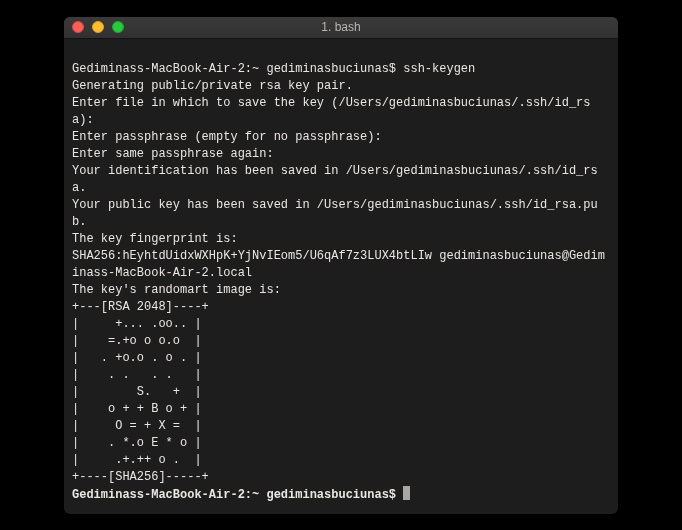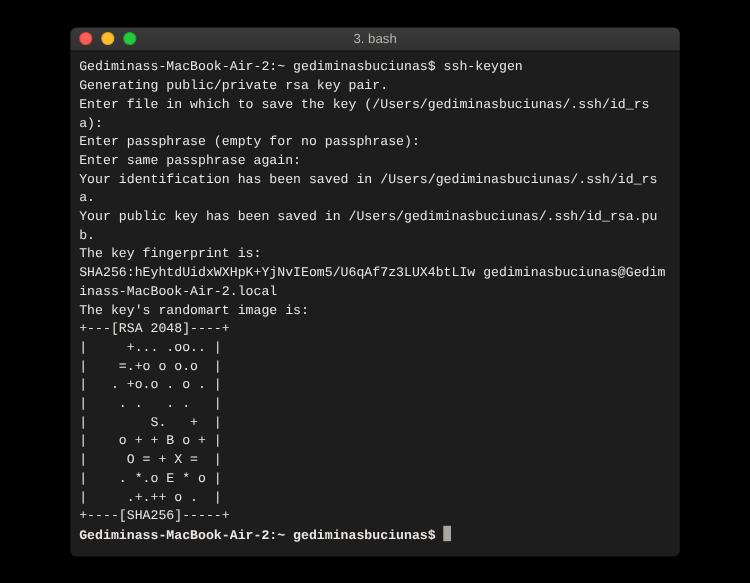--- a/index.html
+++ b/index.html
@@ -35,21 +35,21 @@
     .btn.max   { background: #27c93f; border: 1px solid #1aab29; }
     .title {
       position: absolute;
       left: 0; right: 0;
       text-align: center;
       color: #b9b5b1;
       font-size: 12px;
       font-family: -apple-system, "Helvetica Neue", sans-serif;
     }
     .term {
-      padding: 6px 8px 10px 8px;
+      padding: 22px 8px 10px 8px;
       color: #e9e6e3;
       font-size: 12px;
       line-height: 17px;
       white-space: pre-wrap;
       word-break: break-all;
     }
     .line { display: block; }
     .last { display: inline; font-weight: bold; }
     .cursor {
       display: inline-block;
@@ -63,16 +63,16 @@
 </head>
 <body>
 
 <div class="win">
   <div class="tb">
     <div class="buttons">
       <div class="btn close"></div>
       <div class="btn min"></div>
       <div class="btn max"></div>
     </div>
-    <div class="title">3. bash</div>
+    <div class="title">1. bash</div>
   </div>
   <div class="term"><span class="line">Gediminass-MacBook-Air-2:~ gediminasbuciunas$ ssh-keygen</span><span class="line">Generating public/private rsa key pair.</span><span class="line">Enter file in which to save the key (/Users/gediminasbuciunas/.ssh/id_rsa):</span><span class="line">Enter passphrase (empty for no passphrase):</span><span class="line">Enter same passphrase again:</span><span class="line">Your identification has been saved in /Users/gediminasbuciunas/.ssh/id_rsa.</span><span class="line">Your public key has been saved in /Users/gediminasbuciunas/.ssh/id_rsa.pub.</span><span class="line">The key fingerprint is:</span><span class="line">SHA256:hEyhtdUidxWXHpK+YjNvIEom5/U6qAf7z3LUX4btLIw gediminasbuciunas@Gediminass-MacBook-Air-2.local</span><span class="line">The key's randomart image is:</span><span class="line">+---[RSA 2048]----+</span><span class="line">|     +... .oo.. |</span><span class="line">|    =.+o o o.o  |</span><span class="line">|   . +o.o . o . |</span><span class="line">|    . .   . .   |</span><span class="line">|        S.   +  |</span><span class="line">|    o + + B o + |</span><span class="line">|     O = + X =  |</span><span class="line">|    . *.o E * o |</span><span class="line">|     .+.++ o .  |</span><span class="line">+----[SHA256]-----+</span><span class="last">Gediminass-MacBook-Air-2:~ gediminasbuciunas$ </span><span class="cursor"></span></div>
 </div>
 
 </body></html>

